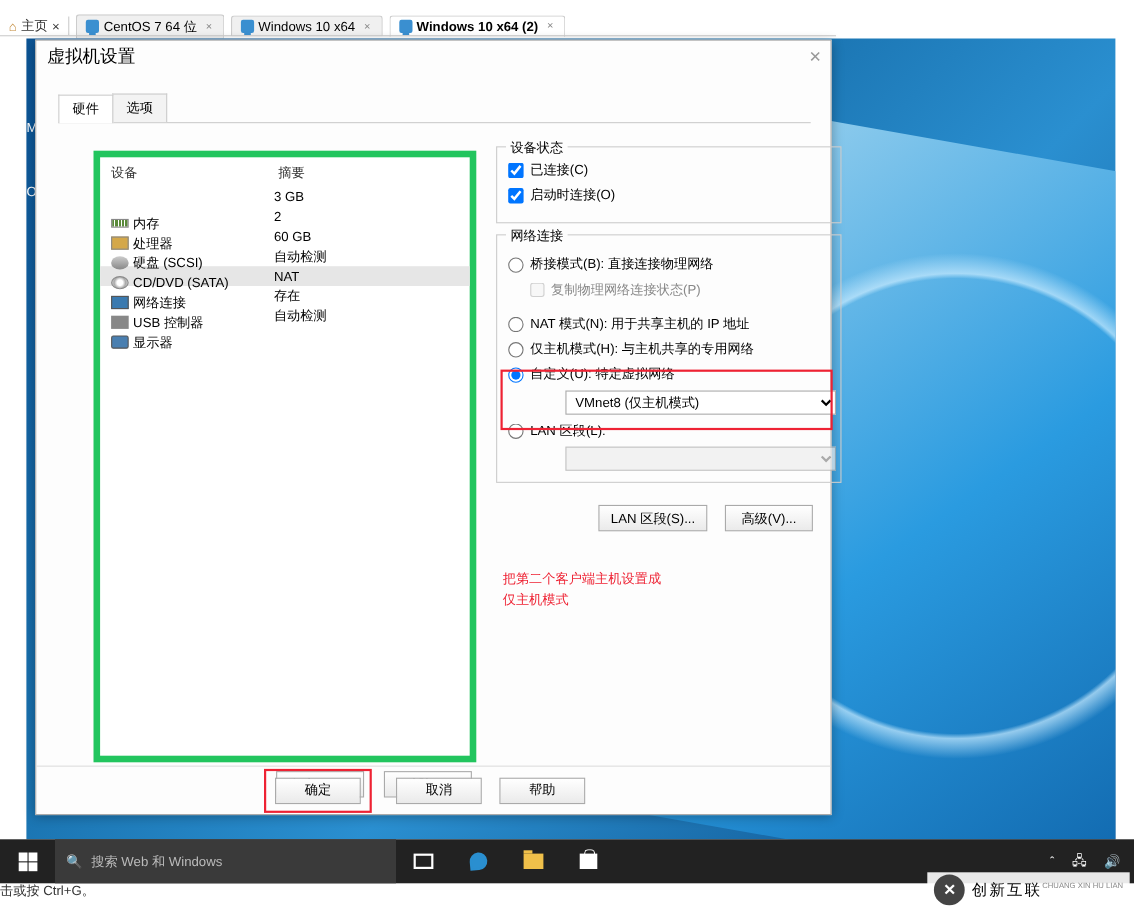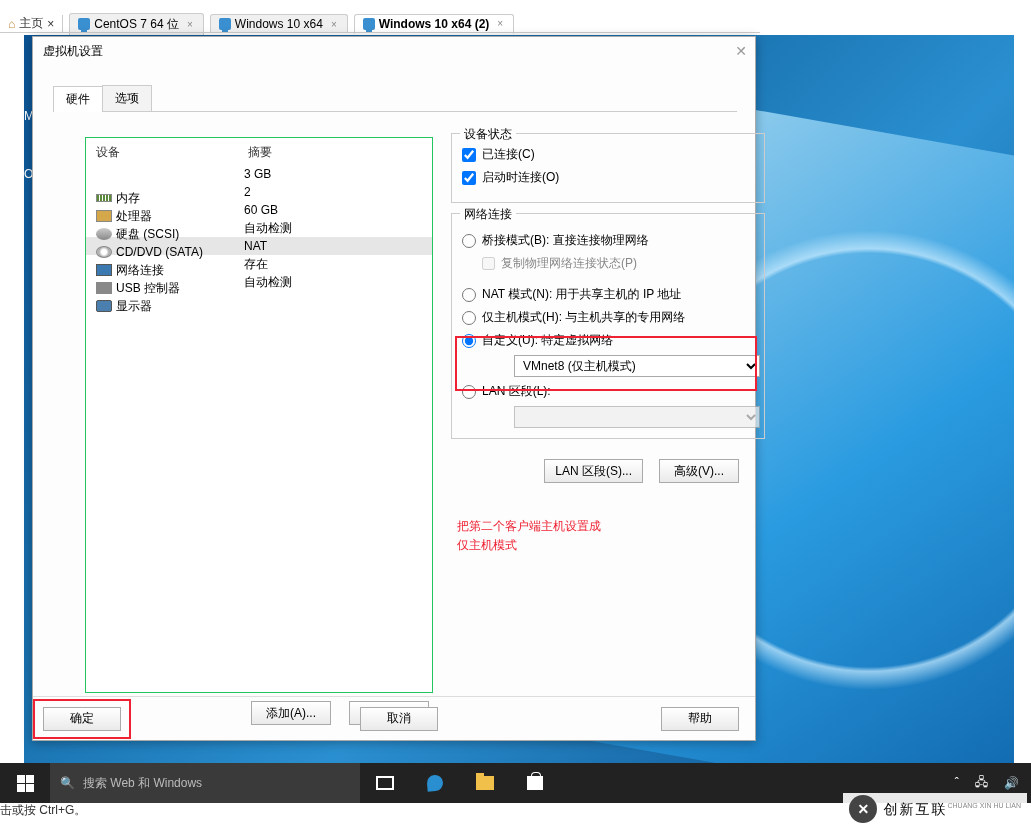--- a/index.html
+++ b/index.html
@@ -37,28 +37,28 @@
 
 
 .brand{position:absolute; right:4px; bottom:6px; display:flex; align-items:center; gap:6px; background:rgba(255,255,255,0.9); padding:2px 6px;}
 .brand-logo{width:28px;height:28px;border-radius:50%;background:#444;display:flex;align-items:center;justify-content:center;color:#fff;font-weight:bold;font-size:14px;}
 .brand-text{display:flex;flex-direction:row;line-height:1;}
 .brand-text .z{font-size:14px;letter-spacing:2px;}
 .brand-text .e{font-size:7px;color:#888;}
 
 
 .dialog { position: absolute; left: 32px; top: 36px; width: 724px; height: 705px; background: #fdfdfd; border: 1px solid #aaa; box-shadow: 0 2px 10px rgba(0,0,0,0.3); }
-.dialog-title { height: 28px; display: flex; align-items: center; padding-left: 10px; font-size: 12px; }
+.dialog-title { height: 28px; display: flex; align-items: center; padding-left: 10px; font-size: 16px; }
 .dialog-close { position: absolute; right: 8px; top: 6px; color: #999; cursor: pointer; font-size: 14px;}
 .tabs-row { margin: 20px 0 0 20px; display: flex; border-bottom: 1px solid #ccc; width: 684px; }
 .tabs-row .t { padding: 4px 12px; border: 1px solid #ccc; border-bottom: none; margin-right: -1px; background: #f3f3f3; cursor: pointer; }
 .tabs-row .t.selected { background: #fff; position: relative; top: 1px; }
 
 
-.hw-panel { position: absolute; left: 52px; top: 100px; width: 348px; height: 556px; border: 1px solid #22c55e; background: #fff; }
+.hw-panel { position: absolute; left: 52px; top: 100px; width: 348px; height: 556px; border: 6px solid #22c55e; background: #fff; }
 .hw-head { display: flex; padding: 6px 10px 4px; font-size: 12px; color: #333;}
 .hw-head .c1{width:152px;}
 .hw-row { display: flex; align-items: center; padding: 2px 10px; height: 18px; cursor: default; }
 .hw-row.selected { background: #e6e6e6; }
 .hw-row .ic{width:16px;height:12px;margin-right:4px;display:inline-block;}
 .hw-row .c1{width:148px;display:flex;align-items:center;margin-top:48px;}
 .ic.memory{background:repeating-linear-gradient(90deg,#5a8a3a 0 2px,#fff 2px 3px);border:1px solid #888;height:8px;}
 .ic.cpu{background:#d4a84a;border:1px solid #888;}
 .ic.disk{background:linear-gradient(#ccc,#888);border-radius:50%;}
 .ic.cd{background:radial-gradient(circle,#fff 30%,#aaa 60%,#ddd);border-radius:50%;border:1px solid #888;}
@@ -85,21 +85,21 @@
 .rbtns{position:absolute;right:16px;top:422px;display:flex;gap:16px;}
 
 
 .hl{border:2px solid #e23; position:absolute; pointer-events:none;}
 .hl1{left:422px; top:299px; width:302px; height:55px;}
 
 
 .anno{position:absolute;left:424px;top:480px;color:#e23;font-size:18px;line-height:1.6;}
 
 
-.actions{position:absolute;left:0;bottom:0;width:100%;height:44px;border-top:1px solid #ddd;display:flex;align-items:center;justify-content:space-between;gap:27px;padding-right:16px;}
+.actions{position:absolute;left:0;bottom:0;width:100%;height:44px;border-top:1px solid #ddd;display:flex;align-items:center;justify-content:center;gap:16px;padding-right:16px;}
 .actions .btn{min-width:78px;height:24px;}
 .actions .ok-wrap{border:2px solid #e23;padding:6px 8px;margin-right:6px;}
 
 
 .winlogo{display:grid;grid-template-columns:8px 8px;grid-template-rows:8px 8px;gap:1px;}
 .winlogo div{background:#fff;}
 .taskview{width:18px;height:14px;border:2px solid #fff;}
 .edge-ic{width:16px;height:16px;border:2px solid #2a8fd0;border-radius:50% 50% 50% 0;transform:rotate(-5deg); background:#2a8fd0;}
 .folder-ic{width:18px;height:14px;background:#f0c04a;position:relative;}
 .folder-ic::before{content:"";position:absolute;top:-3px;left:0;width:8px;height:3px;background:#f0c04a;}

